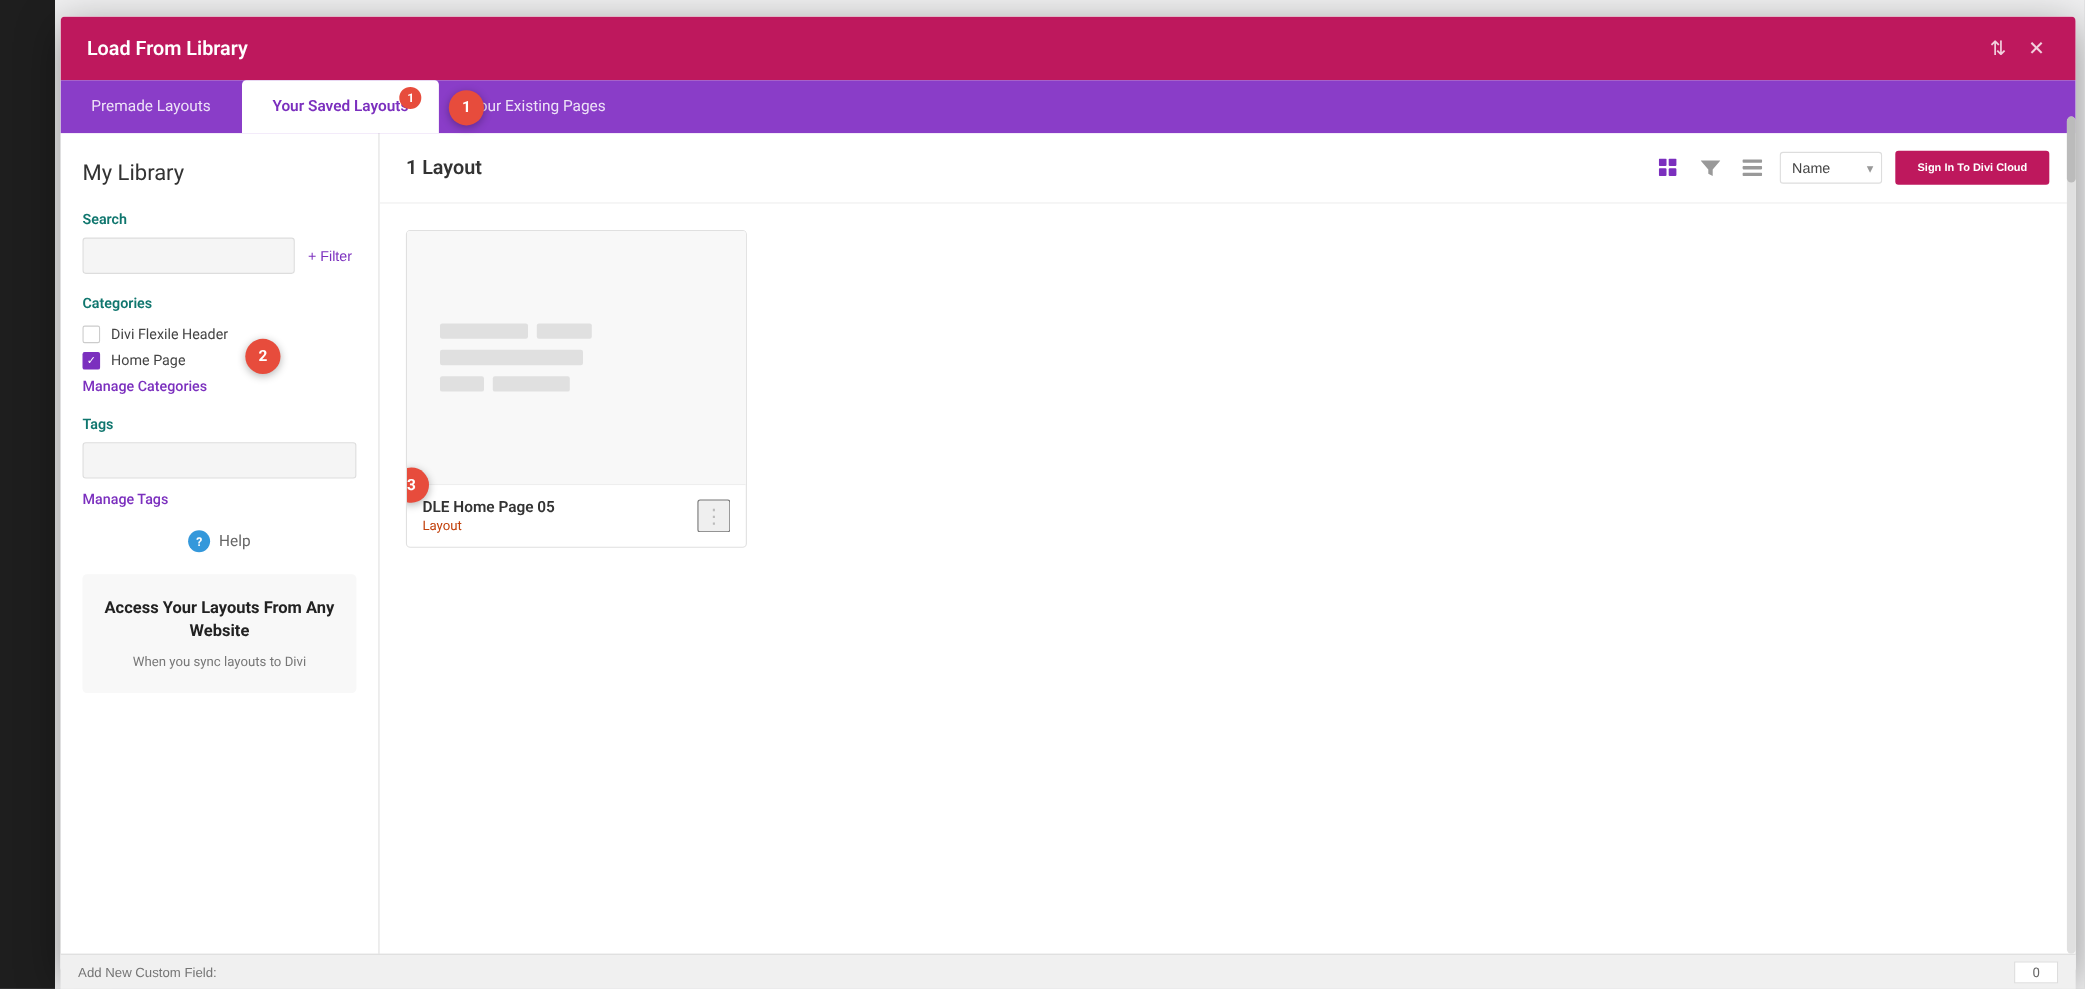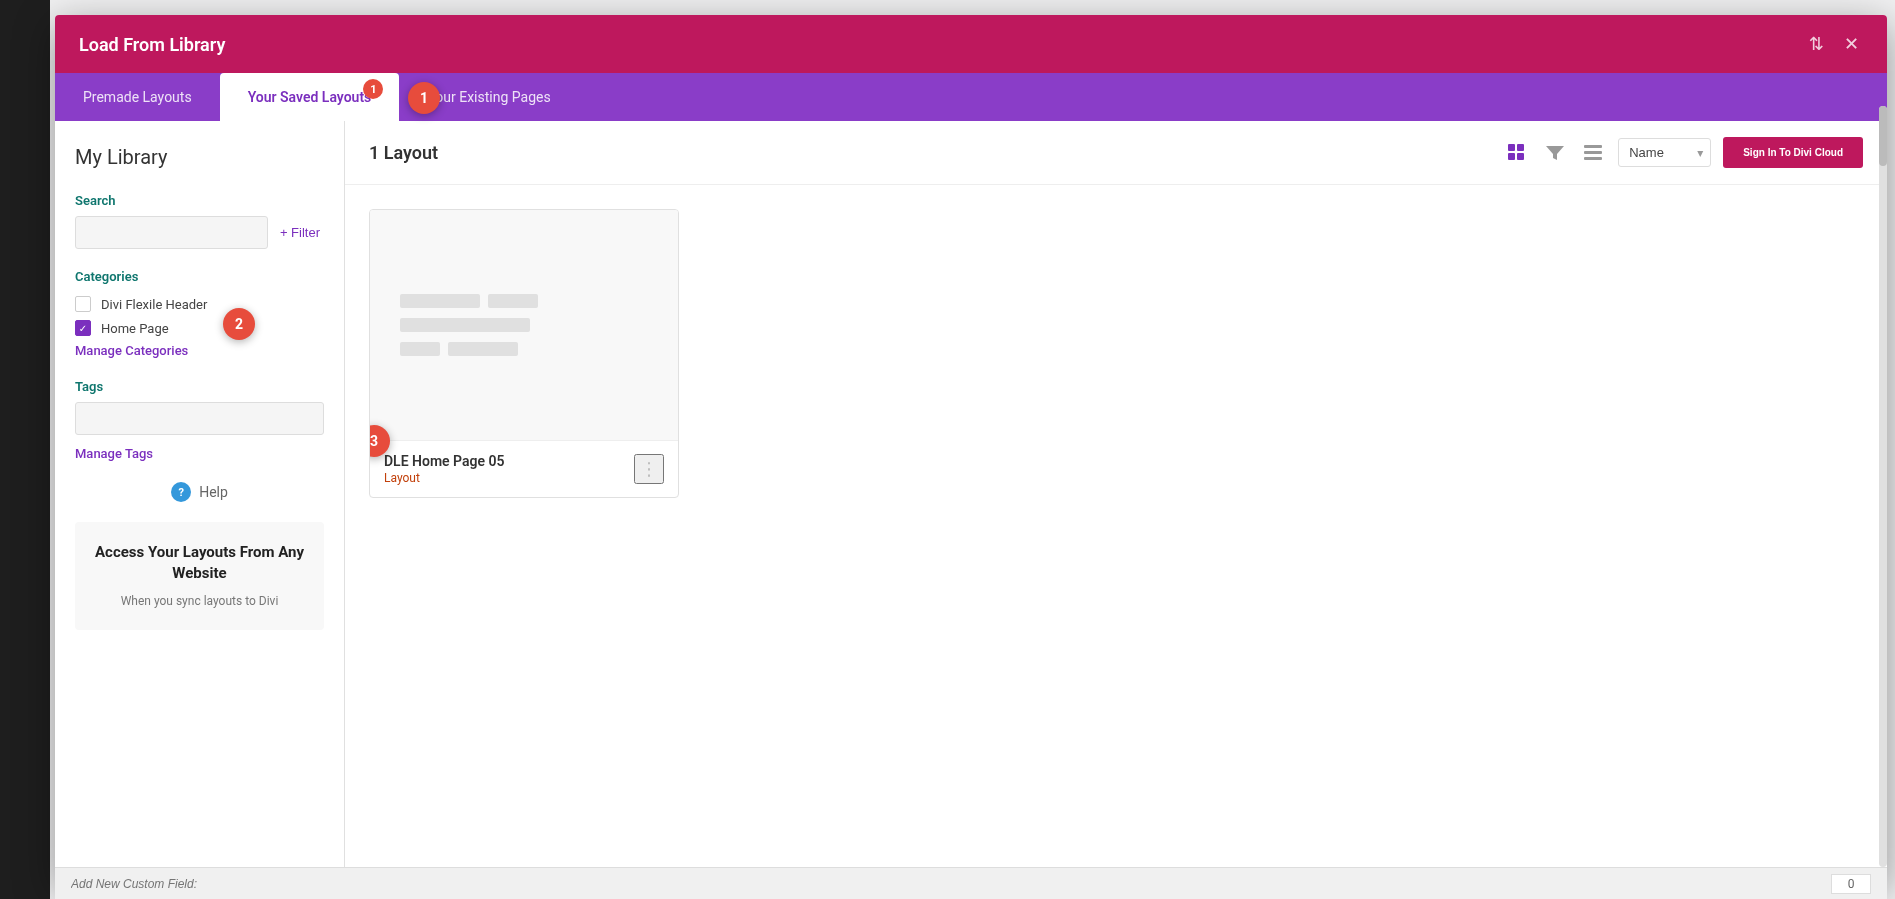--- a/index.html
+++ b/index.html
@@ -470,21 +470,20 @@
       color: #999;
     }
 
     .bottom-field {
       flex: 1;
       border: none;
       background: transparent;
       font-size: 12px;
       color: #999;
       outline: none;
-      font-style: italic;
     }
 
     .bottom-counter {
       border: 1px solid #ddd;
       background: #fff;
       padding: 2px 8px;
       font-size: 12px;
       color: #666;
       min-width: 40px;
       text-align: center;

